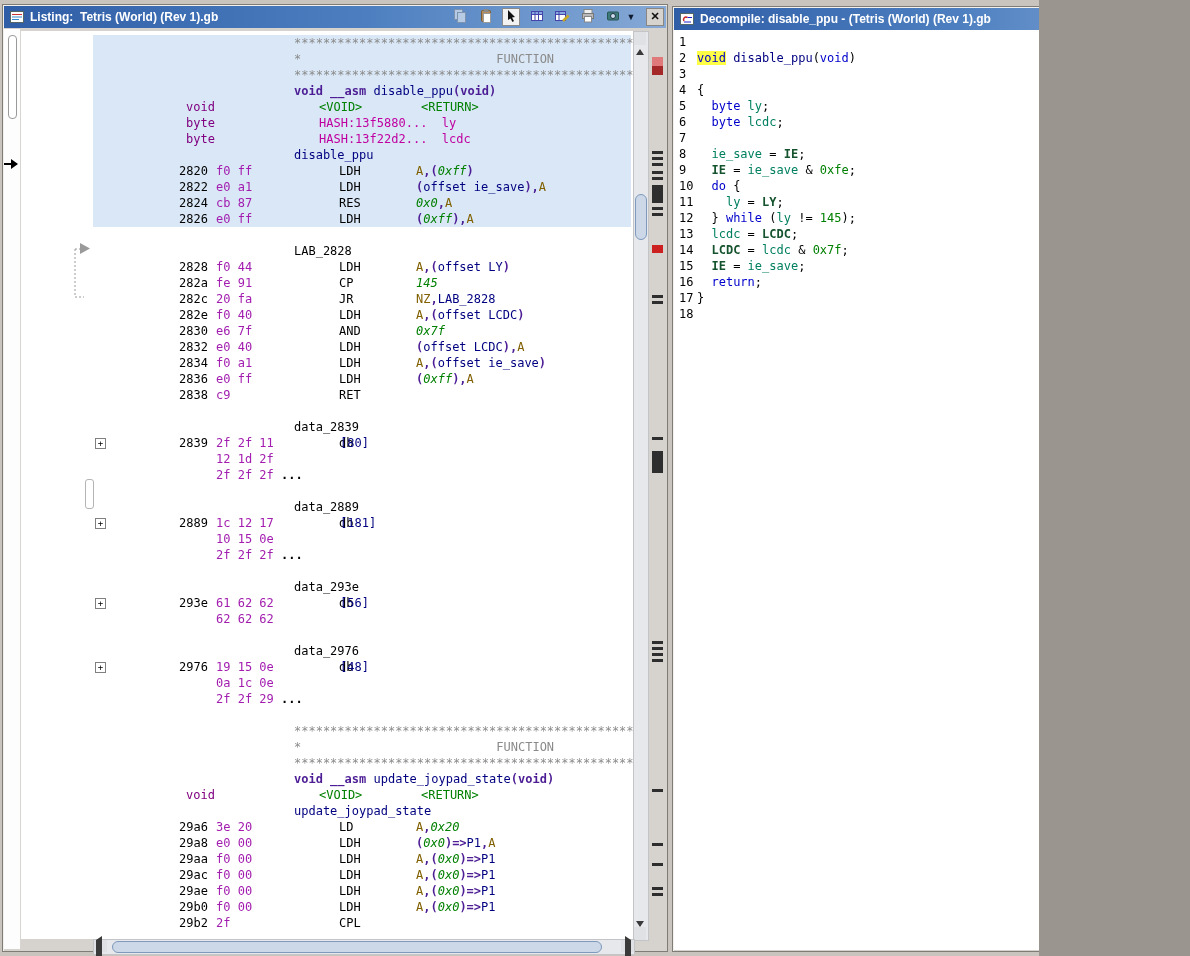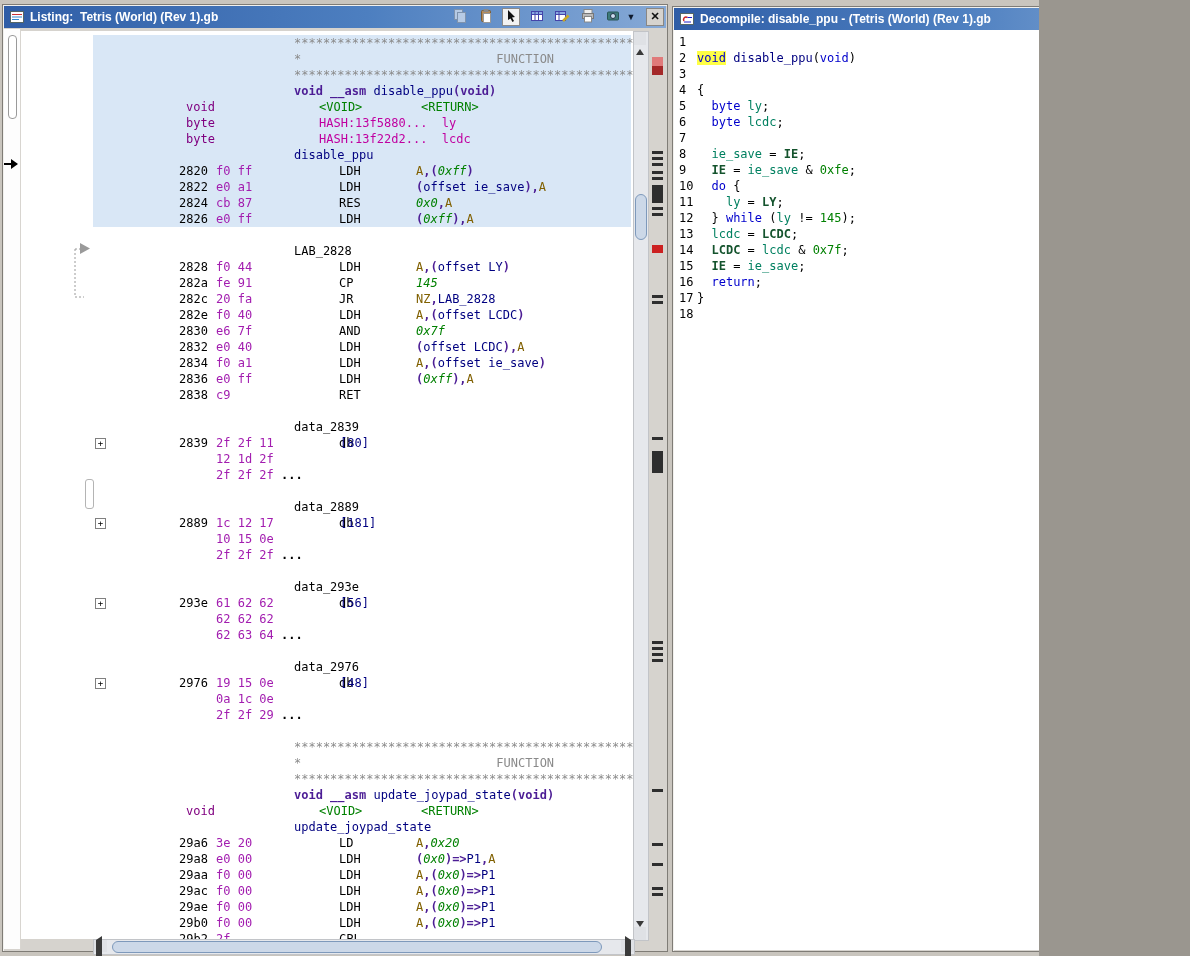--- a/index.html
+++ b/index.html
@@ -325,23 +325,20 @@
           </div>
           <div class="lrow">
             <span class="expbox">+</span>
             <span class="fld c-addr"><span class="t-addr">293e</span></span>
             <span class="fld c-bytes"><span class="t-byt">61 62 62</span></span>
             <span class="fld c-mn"><span class="t-mn">db</span></span>
             <span class="fld c-opsdb"><span class="t-ref">[56]</span></span>
           </div>
           <div class="lrow">
             <span class="fld c-bytes"><span class="t-byt">62 62 62</span></span>
-          </div>
-          <div class="lrow">
-            <span class="fld c-bytes"><span class="t-byt">62 63 64 </span><span class="t-dots">...</span></span>
           </div>
           <div class="lrow"></div>
           <div class="lrow">
             <span class="fld c-label"><span class="t-lab">data_2976</span></span>
           </div>
           <div class="lrow">
             <span class="expbox">+</span>
             <span class="fld c-addr"><span class="t-addr">2976</span></span>
             <span class="fld c-bytes"><span class="t-byt">19 15 0e</span></span>
             <span class="fld c-mn"><span class="t-mn">db</span></span>

